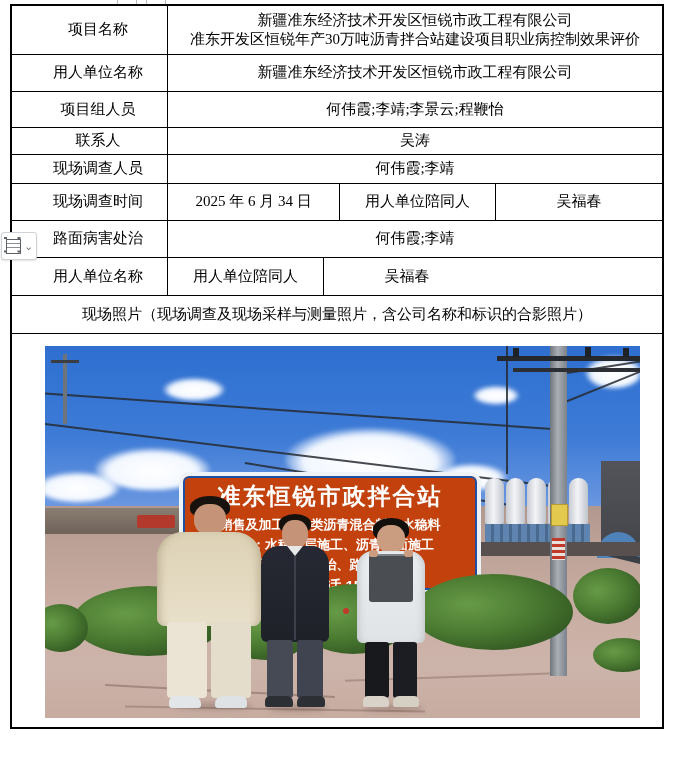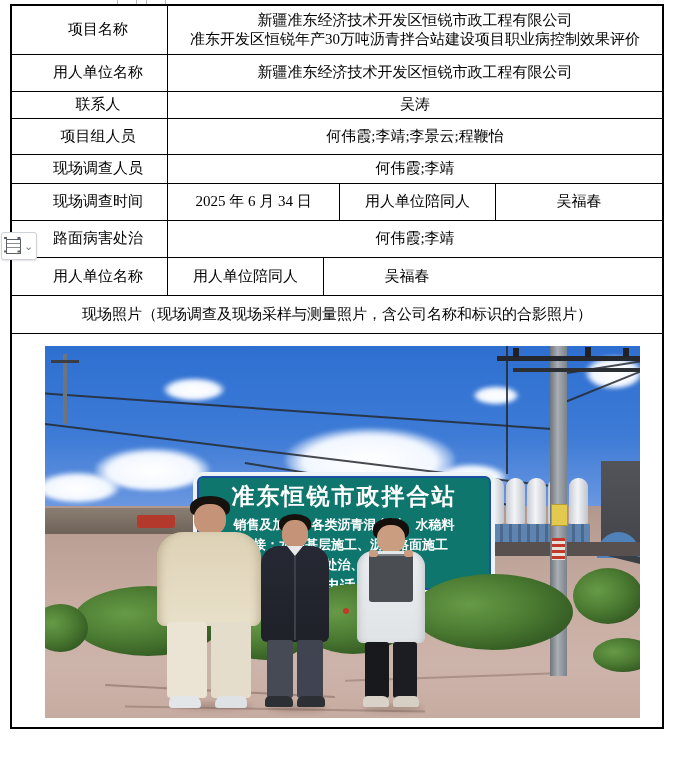--- a/index.html
+++ b/index.html
@@ -68,35 +68,35 @@
     <div class="trow h37">
       <div class="tcell c-label">
           <span>用人单位名称</span>
         </div>
       <div class="tcell c-val">
           <span>新疆准东经济技术开发区恒锐市政工程有限公司</span>
         </div>
     </div>
 
 
+    <div class="trow h36">
+      <div class="tcell c-label">
+          <span>项目组人员</span>
+        </div>
+      <div class="tcell c-val">
+          <span>何伟霞;李靖;李景云;程鞭怡</span>
+        </div>
+    </div>
+
     <div class="trow h27">
       <div class="tcell c-label">
           <span>联系人</span>
         </div>
       <div class="tcell c-val">
           <span>吴涛</span>
-        </div>
-    </div>
-
-    <div class="trow h36">
-      <div class="tcell c-label">
-          <span>项目组人员</span>
-        </div>
-      <div class="tcell c-val">
-          <span>何伟霞;李靖;李景云;程鞭怡</span>
         </div>
     </div>
 
     <div class="trow h29">
       <div class="tcell c-label">
           <span>现场调查人员</span>
         </div>
       <div class="tcell c-val">
           <span>何伟霞;李靖</span>
         </div>
@@ -191,21 +191,21 @@
 
           <div class="abs" style="left:505px;top:0;width:17px;height:330px;background:linear-gradient(90deg,#6f757c,#a9aeb4 45%,#7c828a);"></div>
           <div class="abs" style="left:452px;top:10px;width:143px;height:5px;background:#24272c;"></div>
           <div class="abs" style="left:468px;top:22px;width:127px;height:4px;background:#2b2e33;"></div>
           <div class="abs" style="left:468px;top:2px;width:6px;height:9px;background:#1e2125;"></div>
           <div class="abs" style="left:540px;top:1px;width:6px;height:10px;background:#1e2125;"></div>
           <div class="abs" style="left:578px;top:2px;width:6px;height:9px;background:#1e2125;"></div>
           <div class="abs" style="left:506px;top:158px;width:15px;height:20px;background:#e3c94e;border:1px solid #b89b2e;"></div>
           <div class="abs" style="left:507px;top:192px;width:13px;height:22px;background:repeating-linear-gradient(180deg,#c0392b 0 3px,#e8e2da 3px 6px);"></div>
 
-          <div class="abs" style="left:148px;top:126px;width:302px;height:122px;background:#0f766e;border:4px solid #eef3f8;border-radius:10px;box-shadow:inset 0 0 0 2px #1d4fa4;box-sizing:border-box;padding-top:6px;">
+          <div class="abs" style="left:134px;top:126px;width:302px;height:122px;background:#c2410c;border:4px solid #eef3f8;border-radius:10px;box-shadow:inset 0 0 0 2px #1d4fa4;box-sizing:border-box;padding-top:6px;">
             <div class="sign-text" style="font-size:23px;letter-spacing:2px;">准东恒锐市政拌合站</div>
             <div class="sign-text" style="font-size:13px;margin-top:5px;">销售及加工：各类沥青混合料、水稳料</div>
             <div class="sign-text" style="font-size:13px;margin-top:3px;">承接：水稳基层施工、沥青路面施工</div>
             <div class="sign-text" style="font-size:13px;margin-top:3px;">路面病害处治、路面养护</div>
             <div class="sign-text" style="font-size:15px;margin-top:2px;">联系电话 1527</div>
           </div>
           <div class="abs" style="left:223px;top:246px;width:10px;height:86px;background:linear-gradient(90deg,#7f858c,#aab0b6,#767c83);"></div>
 
           <div class="shrub" style="left:28px;top:240px;width:150px;height:70px;"></div>
           <div class="shrub" style="left:175px;top:252px;width:92px;height:62px;"></div>

